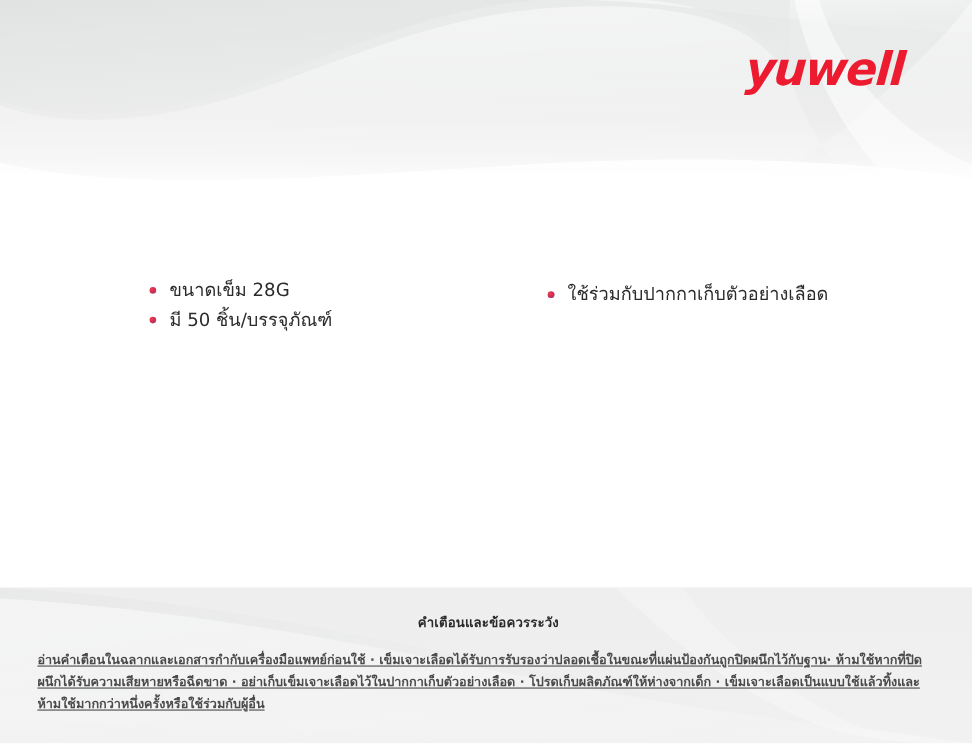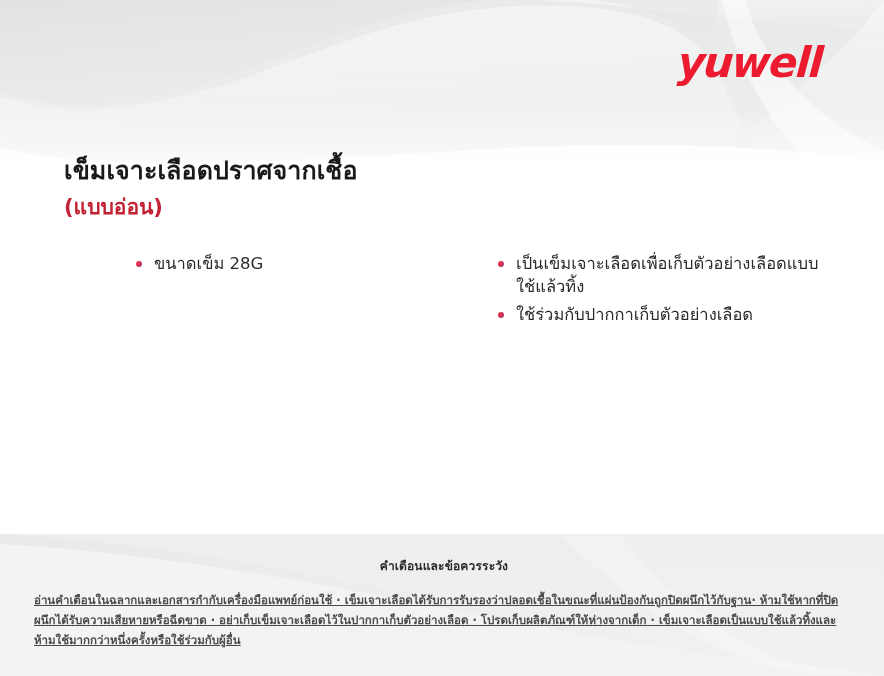--- a/index.html
+++ b/index.html
@@ -194,41 +194,40 @@
       <path d="M0,96 C60,118 150,112 250,76 C370,32 440,2 565,6 C665,10 706,40 724,86
                C742,130 760,160 800,175 L884,175 L884,0 L884,0 C860,34 820,70 782,104
                C740,142 700,166 640,175 L0,175 Z" fill="url(#wv1)" opacity="0.55"></path>
       <path d="M745,0 C760,52 800,112 884,150 L884,175 L820,175 C770,130 736,64 722,0 Z" fill="#ffffff" opacity="0.5"></path>
       <path d="M0,148 C120,176 300,160 470,150 C640,140 780,146 884,162 L884,175 L0,175 Z" fill="#ffffff" opacity="0.85"></path>
     </svg>
 
     <div class="brand-logo">yuwell</div>
   </div>
 
-  <div class="title-block">
-    <h1 class="product-title">เข็มเจาะเลือดปราศจากเชื้อ</h1>
-    <div class="product-subtitle">(แบบอ่อน)</div>
-  </div>
 
   <div class="features">
 
     <div class="feature-col left">
       <ul class="feature-list">
         <li class="feature-item">
           <span class="feature-bullet"></span>
           <span>ขนาดเข็ม 28G</span>
         </li>
+        <li class="feature-item">
+          <span class="feature-bullet"></span>
+          <span>มี 50 ชิ้น/บรรจุภัณฑ์</span>
+        </li>
       </ul>
     </div>
 
     <div class="feature-col right">
       <ul class="feature-list">
         <li class="feature-item">
           <span class="feature-bullet"></span>
-          <span>เป็นเข็มเจาะเลือดเพื่อเก็บตัวอย่างเลือดแบบใช้แล้วทิ้ง</span>
         </li>
         <li class="feature-item">
           <span class="feature-bullet"></span>
           <span>ใช้ร่วมกับปากกาเก็บตัวอย่างเลือด</span>
         </li>
       </ul>
     </div>
 
   </div>
 

